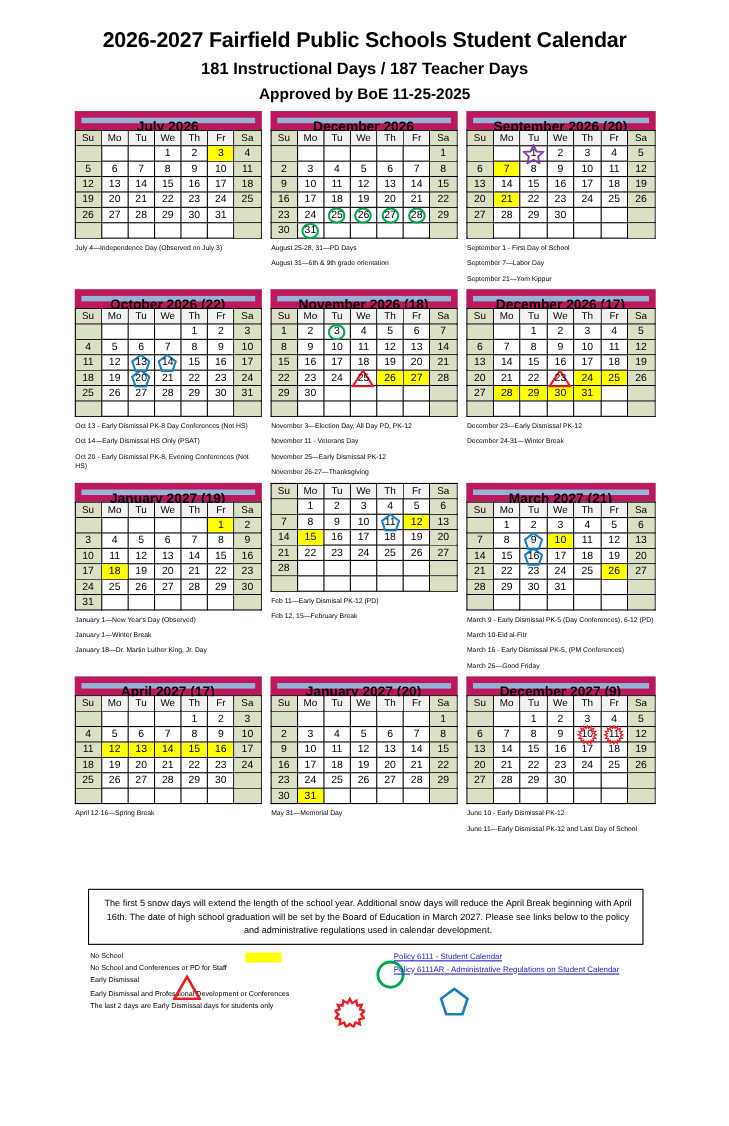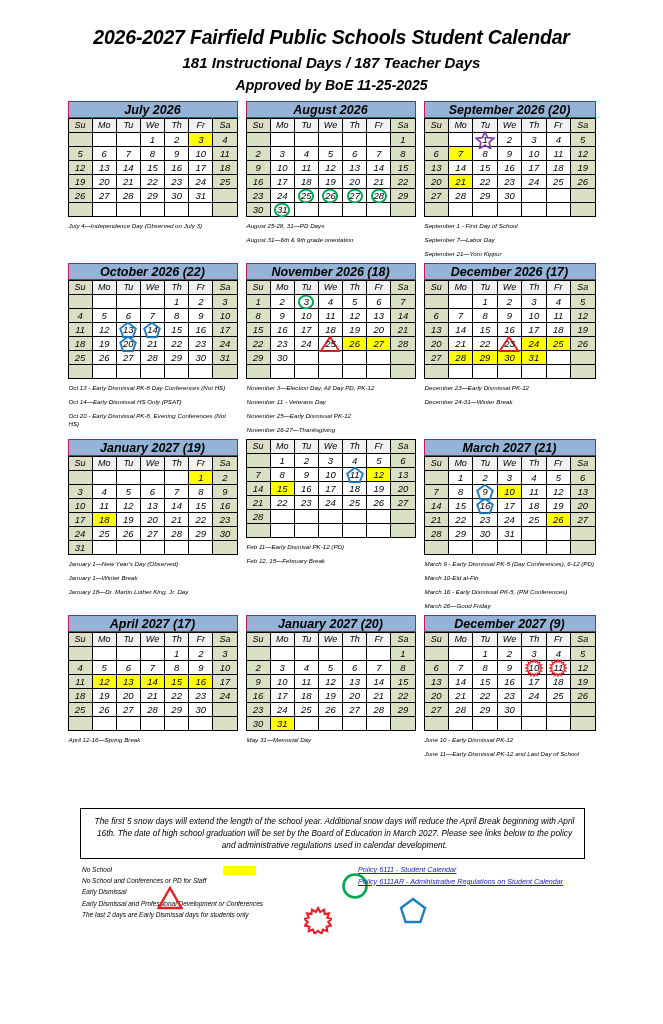--- a/index.html
+++ b/index.html
@@ -4,40 +4,40 @@
 <style>
   * { box-sizing: border-box; }
   html, body { margin:0; padding:0; }
   body {
     width: 663px; height: 1024px;
     background: #ffffff;
     font-family: "Liberation Sans", sans-serif;
     color: #000;
     overflow: hidden;
   }
-  .page { width:663px; height:1024px; position:relative; padding: 0; font-style: italic; }
+  .page { width:663px; height:1024px; position:relative; padding: 0; }
 
   
   .hdr { text-align:center; padding-top: 26px; }
   .hdr-title { font-size: 19.5px; font-weight: bold; letter-spacing: -0.2px; }
   .hdr-sub { font-size: 15px; font-weight: bold; margin-top: 5px; }
   .hdr-approved { font-size: 14px; font-weight: bold; margin-top: 6px; }
 
   
   .months {
     margin: 8px auto 0 auto;
     width: 528px;
     display: grid;
     grid-template-columns: 170px 170px 172px;
     column-gap: 8px;
   }
   .mcell { position: relative; }
   .cal-title {
     background: #95b3d7;
-    border: 1px solid #be185d;
+    border: 6px solid #be185d;
     text-align: center;
     font-size: 12.5px;
     font-weight: bold;
     line-height: 16px;
     height: 17px;
     color:#000;
   }
   table.cal-tbl {
     border-collapse: collapse;
     width: 100%;
@@ -165,21 +165,21 @@
               <td class="num "></td>
               <td class="num we"></td>
             </tr>
           </tbody>
         </table>
         <div class="notes">
           <p>July 4—Independence Day (Observed on July 3)</p>
         </div>
       </div>
       <div class="mcell">
-        <div class="cal-title">August 2026</div>
+        <div class="cal-title">December 2026</div>
         <table class="cal-tbl">
           <thead>
             <tr>
               <th class="su">Su</th>
               <th class="">Mo</th>
               <th class="">Tu</th>
               <th class="">We</th>
               <th class="">Th</th>
               <th class="">Fr</th>
               <th class="we">Sa</th>

